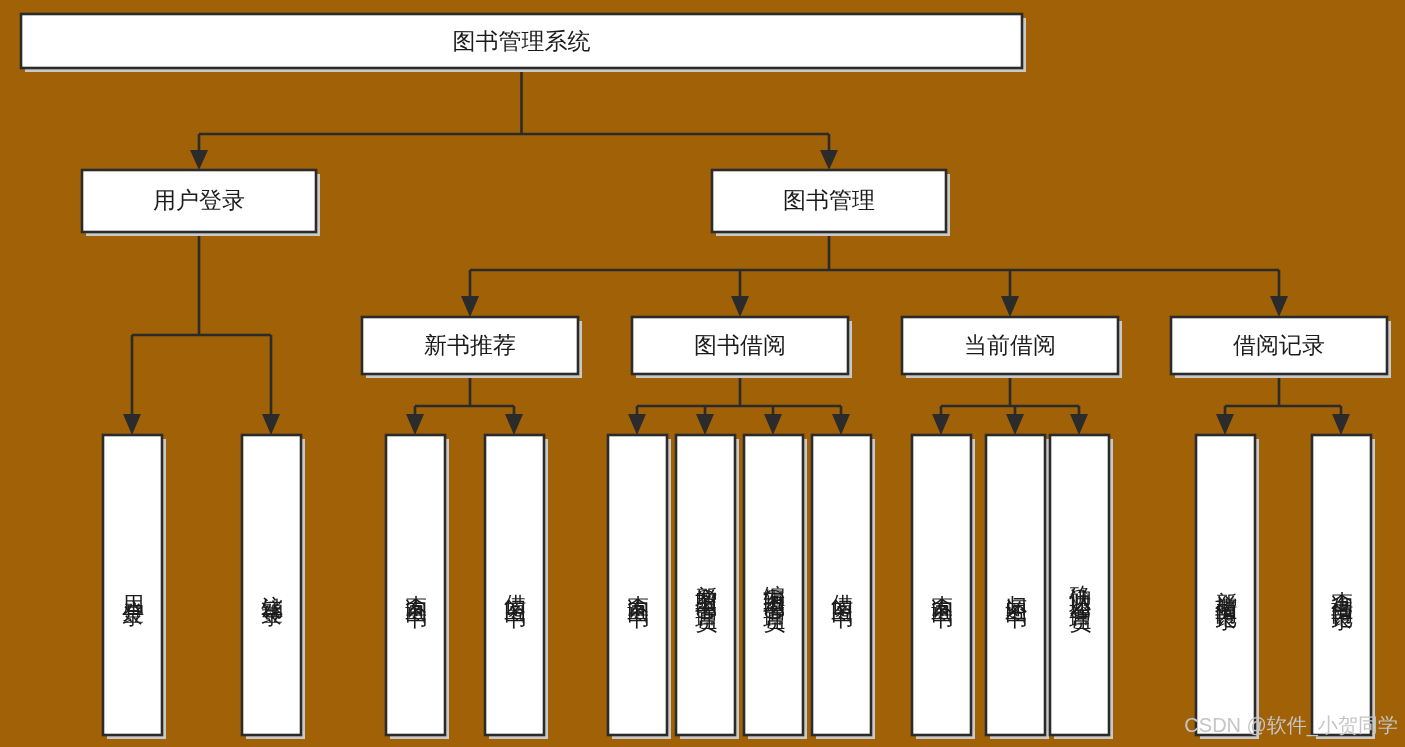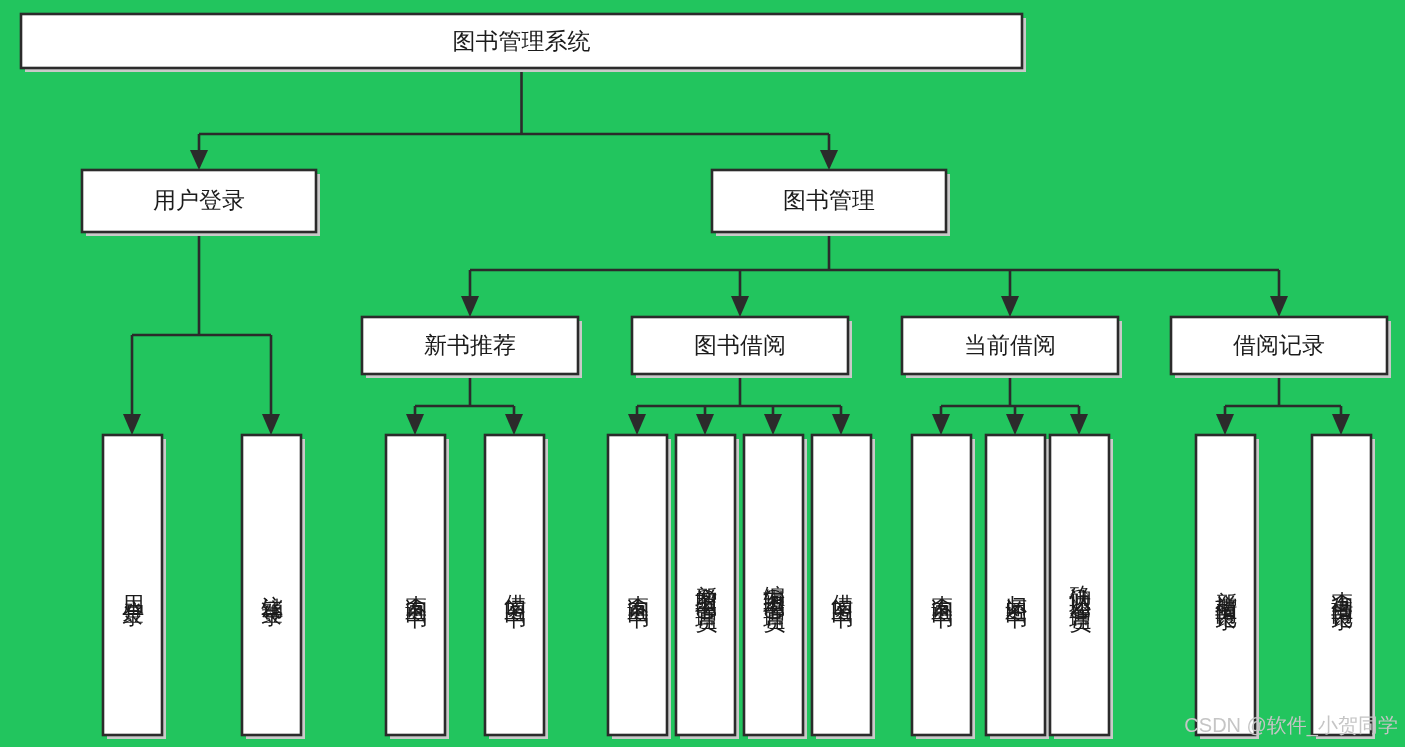--- a/index.html
+++ b/index.html
@@ -1,21 +1,21 @@
 <!DOCTYPE html>
 <html><head>
 <meta charset="utf-8">
 <style>
   html,body{margin:0;padding:0;background:#ffffff;}
   body{
     width:1405px;height:747px;
     font-family:"Liberation Sans","DejaVu Sans",sans-serif;
     overflow:hidden;
   }
-  #diagram-root{position:relative;width:1405px;height:747px;background:#22c55e;}
+  #diagram-root{position:relative;width:1405px;height:747px;background:#a16207;}
   svg#chart{position:absolute;left:0;top:0;width:1405px;height:747px;display:block;}
 
   .node-box{
     fill:#ffffff;
     stroke:#2b2b2b;
     stroke-width:2.6;
   }
   .node-shadow{
     fill:#c9c9c9;
     stroke:none;

